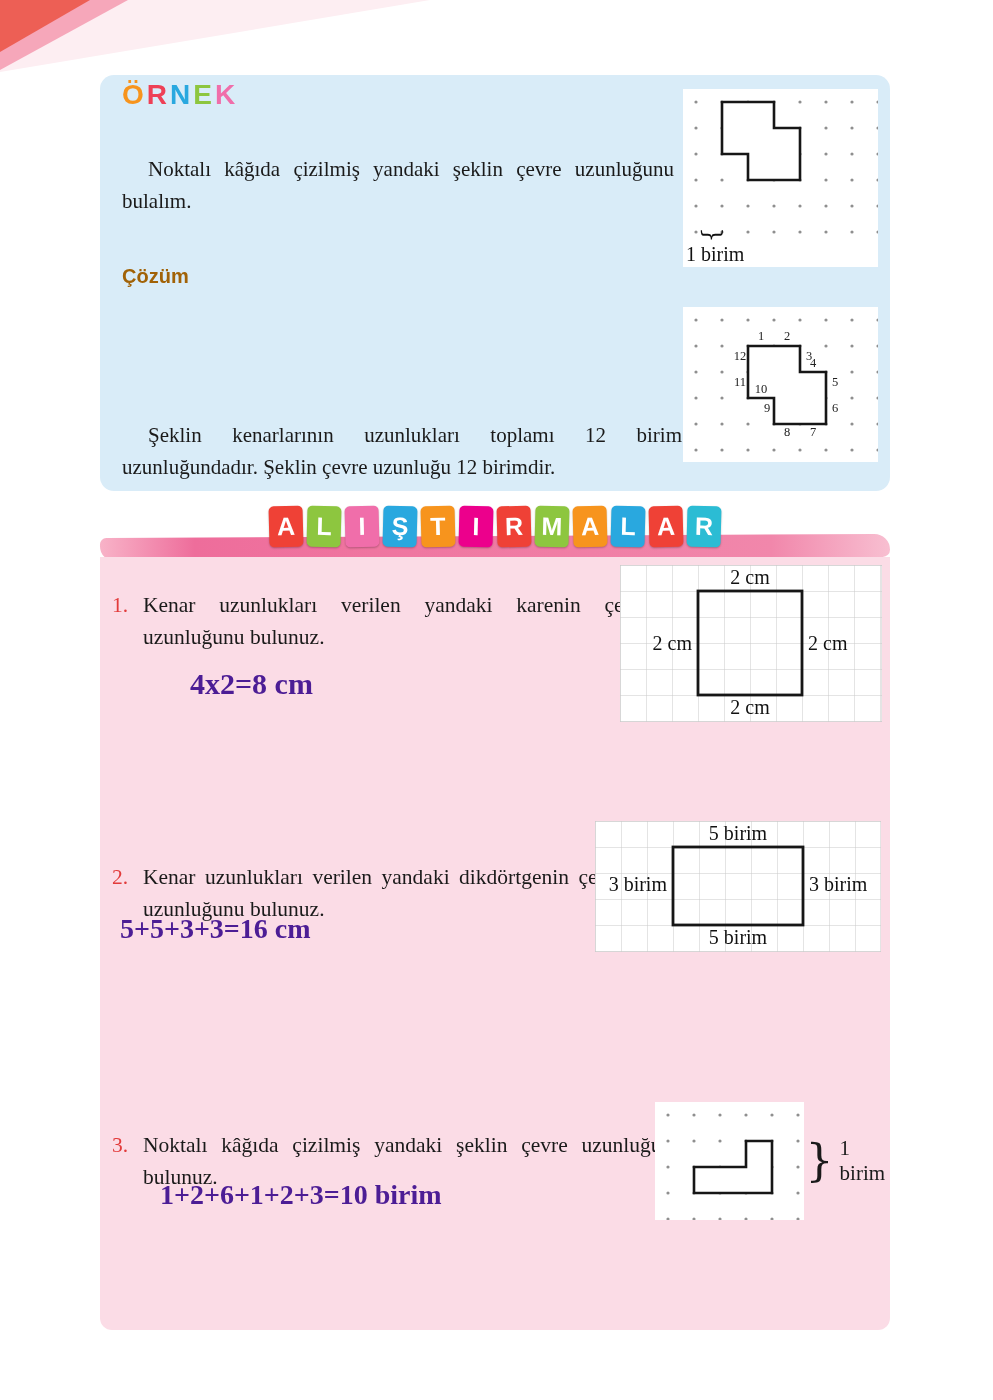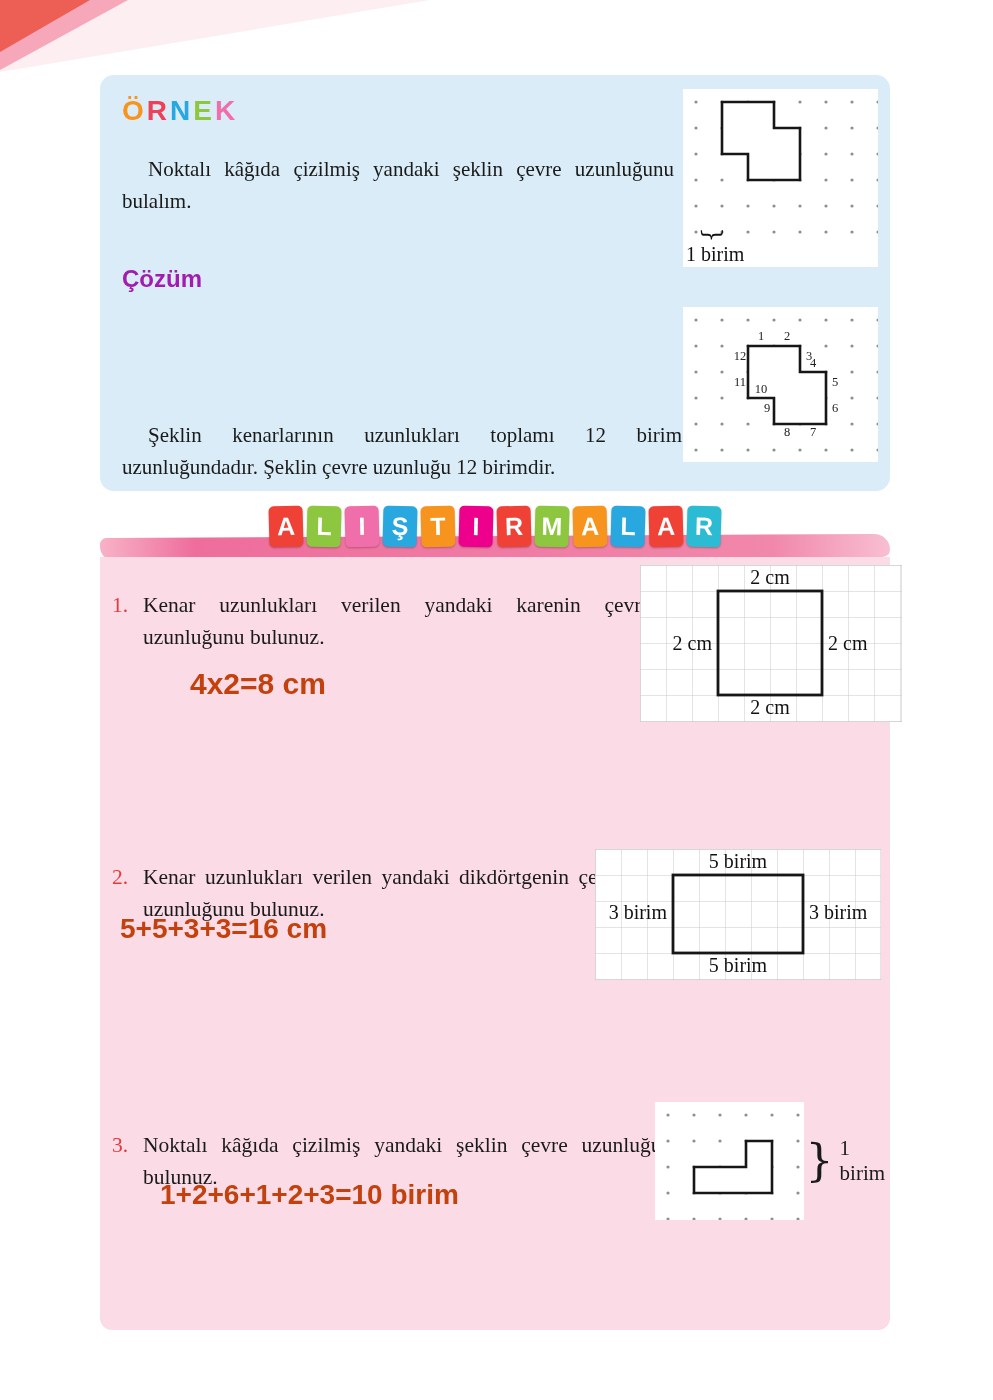--- a/index.html
+++ b/index.html
@@ -11,53 +11,53 @@
   .corner-wash{position:absolute;left:0;top:0;width:430px;height:72px;
     clip-path:polygon(0 0,100% 0,0 100%);background:#fdeef2;}
   .corner-mid{position:absolute;left:0;top:0;width:128px;height:70px;
     clip-path:polygon(0 0,100% 0,0 100%);background:#f6a7ba;}
   .corner-coral{position:absolute;left:0;top:0;width:90px;height:52px;
     clip-path:polygon(0 0,100% 0,0 100%);background:#ed5f55;}
 
   
   .example-box{position:absolute;left:100px;top:75px;width:790px;height:416px;
     background:#d9ecf8;border-radius:14px;}
-  .ornek-heading{position:absolute;left:22px;top:20px;
+  .ornek-heading{position:absolute;left:22px;top:4px;
     font-family:"Liberation Sans",sans-serif;font-weight:bold;font-size:28px;letter-spacing:3px;}
   .para{position:absolute;text-align:justify;font-size:21px;line-height:1.52;}
   .intro{left:22px;top:58px;width:552px;text-indent:26px;}
   .cozum-heading{position:absolute;left:22px;top:190px;
-    font-family:"Liberation Sans",sans-serif;font-weight:bold;font-size:24px;color:#a21caf;}
+    font-family:"Liberation Sans",sans-serif;font-weight:bold;font-size:20px;color:#a16207;}
   .solution-p1{left:22px;top:228px;width:560px;text-indent:26px;}
   .solution-p2{left:22px;top:324px;width:560px;text-indent:26px;}
   .figure1{position:absolute;left:583px;top:14px;}
   .figure2{position:absolute;left:583px;top:232px;}
 
   
   .title-wrap{position:absolute;left:100px;top:502px;width:790px;height:58px;}
   .ribbon{position:absolute;left:0;top:34px;width:790px;height:23px;z-index:0;
     background:linear-gradient(90deg,#f8b3c8,#ee6d9b 12%,#f187ab 85%,#f8bfd1);
     border-radius:12px 30px 14px 28px;transform:rotate(-0.3deg);}
   .blocks-row{position:absolute;left:0;top:4px;width:790px;display:flex;justify-content:center;gap:4px;z-index:1;}
   .block{display:inline-block;width:34px;height:41px;line-height:41px;text-align:center;
     color:#ffffff;font-family:"Liberation Sans",sans-serif;font-weight:bold;font-size:25px;
     border-radius:5px;box-shadow:0 1px 2px rgba(0,0,0,.25);}
 
   
   .exercises-box{position:absolute;left:100px;top:557px;width:790px;height:773px;
     background:#fbdce6;border-radius:0 0 12px 12px;}
   .exercise-text{position:absolute;text-align:justify;font-size:21.5px;line-height:1.5;padding-left:31px;}
   .exercise-text .num{position:absolute;left:0;top:0;color:#e23b3b;}
-  .answer{position:absolute;font-family:Liberation Sans, sans-serif;font-weight:bold;color:#c2410c;}
+  .answer{position:absolute;font-family:Liberation Serif, serif;font-weight:bold;color:#4c1d95;}
   .ex1-text{left:12px;top:10px;width:508px;}
   .ex1-answer{left:90px;top:110px;font-size:30px;}
-  .ex1-figure{position:absolute;left:540px;top:8px;}
+  .ex1-figure{position:absolute;left:520px;top:8px;}
   .ex2-text{left:12px;top:282px;width:482px;}
   .ex2-answer{left:20px;top:356px;font-size:28px;}
-  .ex2-figure{position:absolute;left:495px;top:292px;}
+  .ex2-figure{position:absolute;left:495px;top:264px;}
   .ex3-text{left:12px;top:550px;width:540px;}
   .ex3-answer{left:60px;top:622px;font-size:28px;}
   .ex3-figure{position:absolute;left:555px;top:545px;display:flex;align-items:center;}
   .brace{font-size:44px;line-height:1;color:#1a1a1a;margin-left:2px;font-family:"DejaVu Serif",serif;}
   .unit-label{font-size:21px;margin-left:6px;}
 
   svg .shape{fill:#ffffff;stroke:#161616;stroke-width:2.6;}
   svg .shape-open{fill:none;stroke:#161616;stroke-width:2.8;}
   svg .fig-label{font-family:"Liberation Serif","DejaVu Serif",serif;font-size:20px;fill:#111111;}
   svg .edge-num{font-family:"Liberation Serif","DejaVu Serif",serif;font-size:12.5px;fill:#222222;text-anchor:middle;}

